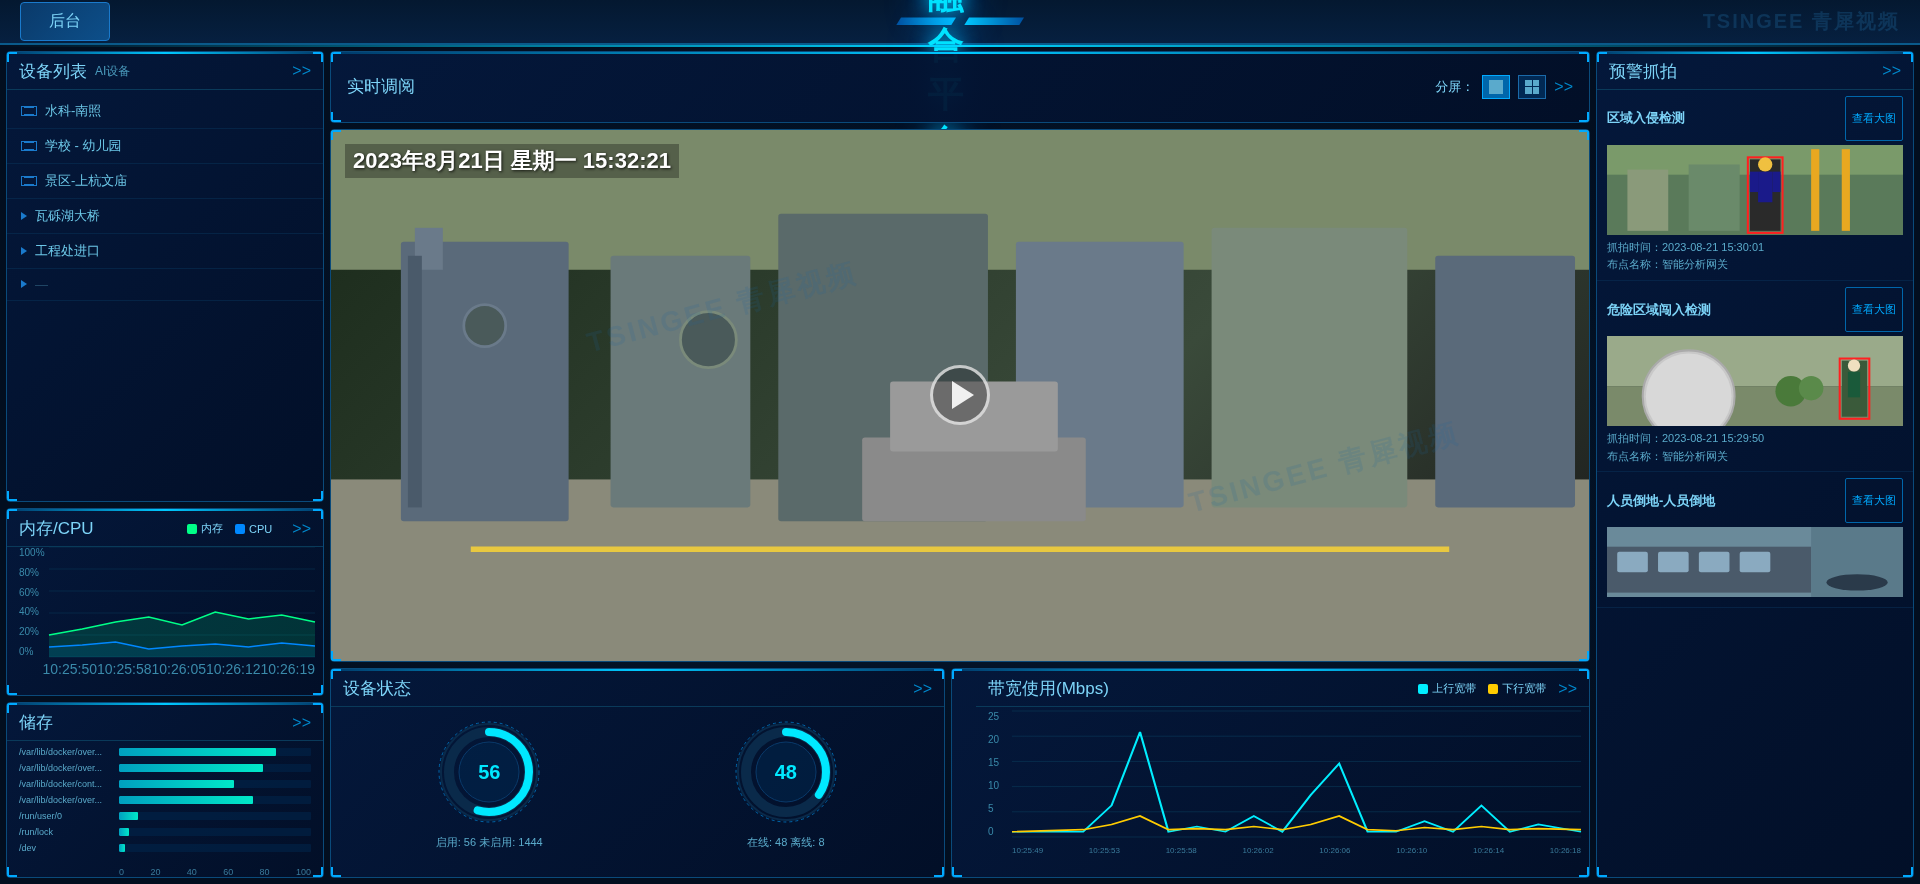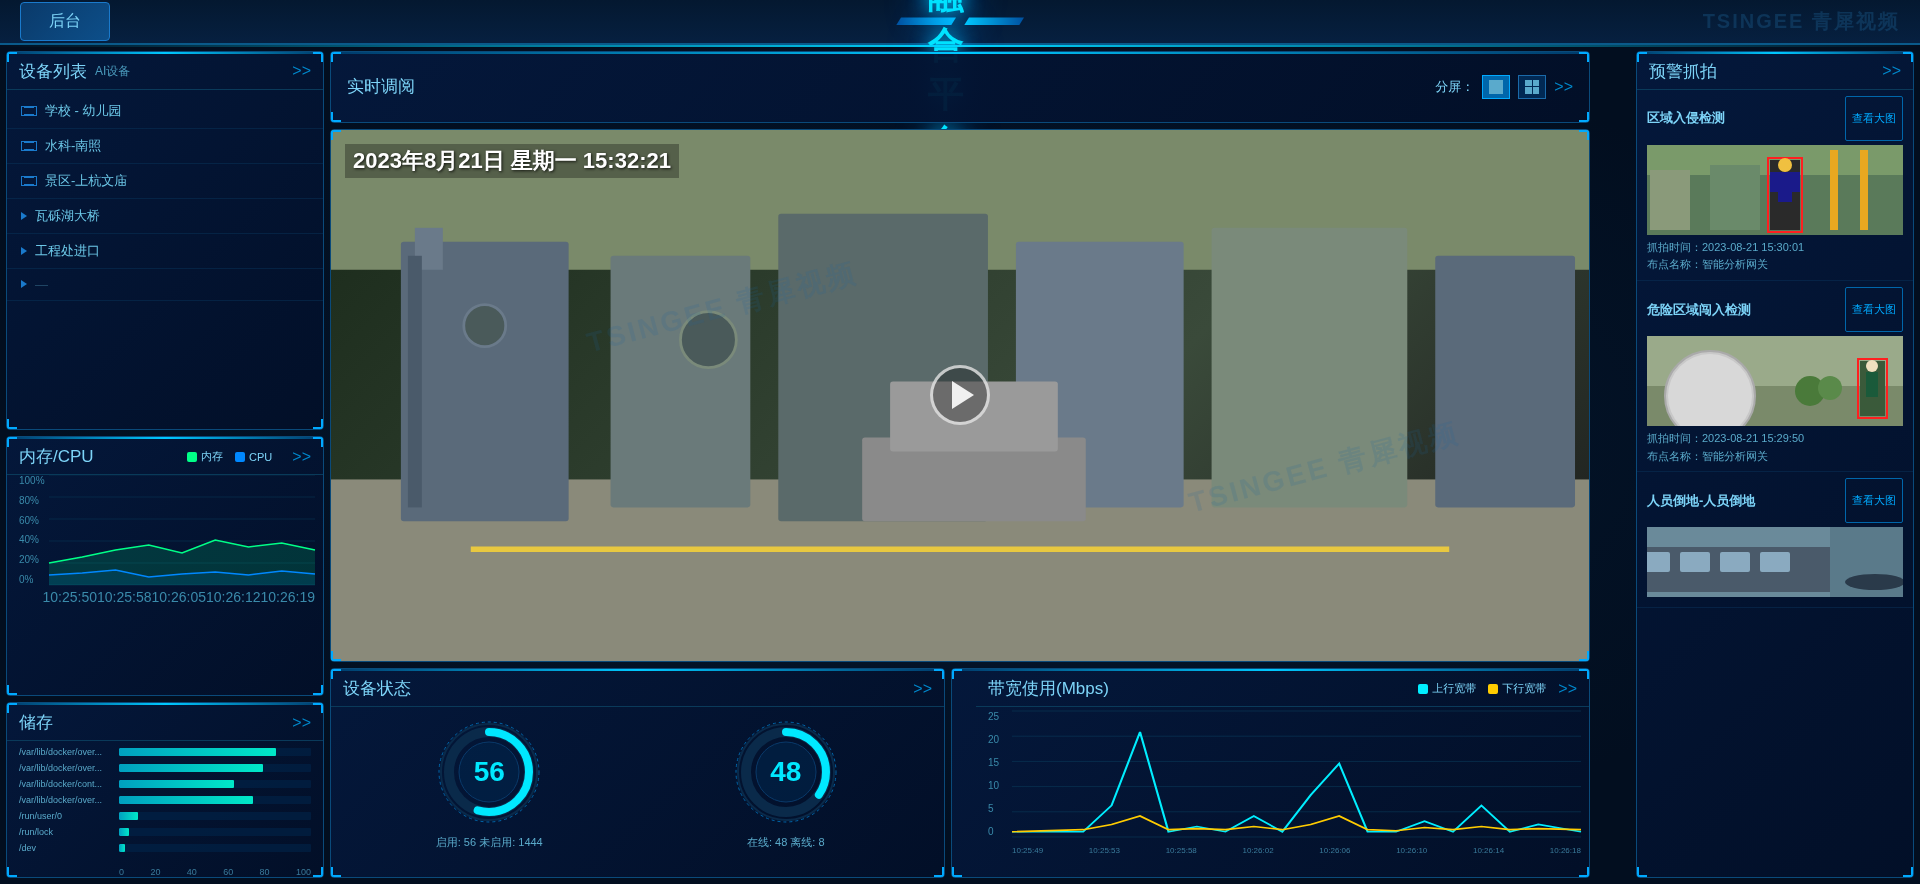--- a/index.html
+++ b/index.html
@@ -201,21 +201,21 @@
       width: 0;
       height: 0;
       border-top: 4px solid transparent;
       border-bottom: 4px solid transparent;
       border-left: 6px solid #1a7acc;
       margin-right: 8px;
     }
 
     
     .cpu-ram-box {
-      height: 260px;
+      height: 188px;
     }
 
     .chart-legend {
       display: flex;
       gap: 12px;
       padding: 2px 12px;
       font-size: 11px;
     }
     .legend-item { display: flex; align-items: center; gap: 4px; }
     .legend-dot { width: 10px; height: 10px; border-radius: 2px; }
@@ -431,42 +431,41 @@
       width: 110px;
       height: 110px;
     }
 
     .gauge-value {
       position: absolute;
       inset: 0;
       display: flex;
       align-items: center;
       justify-content: center;
-      font-size: 28px;
+      font-size: 20px;
       font-weight: bold;
       color: #00e8ff;
     }
 
     .gauge-label {
       font-size: 11px;
       color: #5aaaca;
       text-align: center;
     }
 
     
     .bw-chart {
       padding: 4px 12px;
       position: relative;
       height: 120px;
     }
 
     
     .alert-box {
       flex: 1;
-      margin-left: 40px;
     }
 
     .alert-item {
       padding: 6px 10px;
       border-bottom: 1px solid rgba(10,50,90,0.5);
     }
 
     .alert-title-row {
       display: flex;
       align-items: center;
@@ -564,25 +563,25 @@
         <div class="panel-header">
           <div style="display:flex;align-items:center;">
             <span class="panel-title">设备列表</span>
             <span class="panel-title-sub">AI设备</span>
           </div>
           <span class="panel-expand">&gt;&gt;</span>
         </div>
         <div class="device-list">
           <div class="device-item">
             <div class="device-item-icon"></div>
-            <span>学校 - 幼儿园</span>
+            <span>水科-南照</span>
           </div>
           <div class="device-item">
             <div class="device-item-icon"></div>
-            <span>水科-南照</span>
+            <span>学校 - 幼儿园</span>
           </div>
           <div class="device-item">
             <div class="device-item-icon"></div>
             <span>景区-上杭文庙</span>
           </div>
           <div class="device-item">
             <div class="device-item-arrow"></div>
             <span>瓦砾湖大桥</span>
           </div>
           <div class="device-item">

